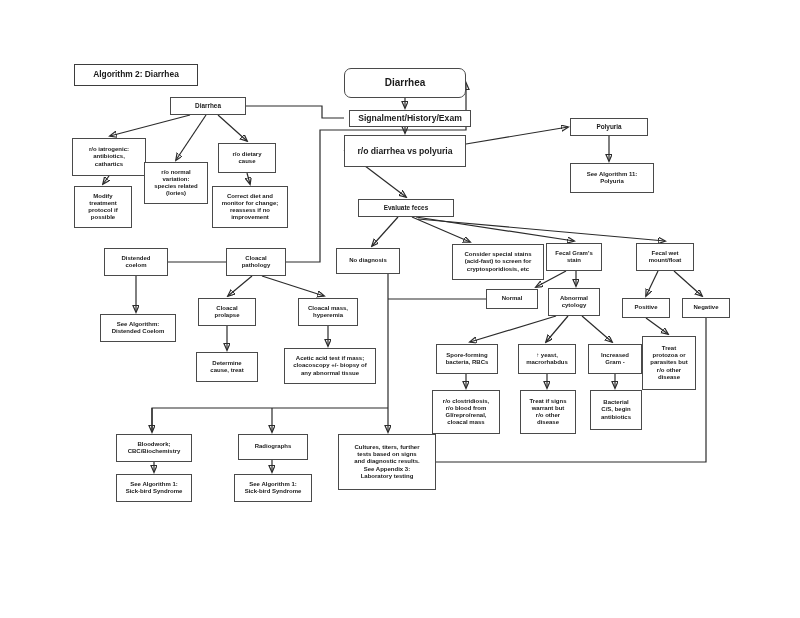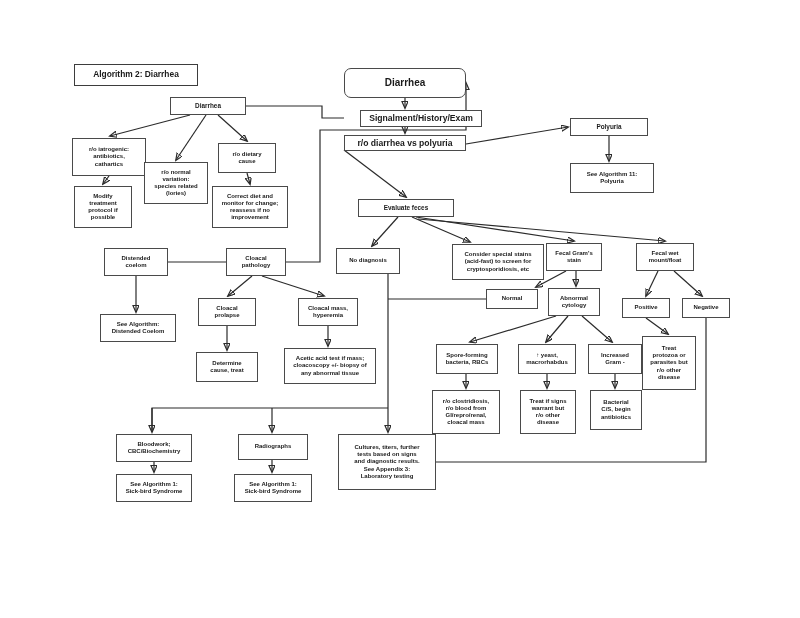--- a/index.html
+++ b/index.html
@@ -67,22 +67,22 @@
         <polyline points="152,432 152,408 388,408" stroke="#2b2b2b" stroke-width="1.2" fill="none"></polyline>
         <polyline points="152,408 152,432" stroke="#2b2b2b" stroke-width="1.2" fill="none" marker-end="url(#arw)"></polyline>
         <polyline points="272,408 272,432" stroke="#2b2b2b" stroke-width="1.2" fill="none" marker-end="url(#arw)"></polyline>
         <polyline points="154,462 154,472" stroke="#2b2b2b" stroke-width="1.2" fill="none" marker-end="url(#arw)"></polyline>
         <polyline points="272,460 272,472" stroke="#2b2b2b" stroke-width="1.2" fill="none" marker-end="url(#arw)"></polyline>
       </g>
   </svg>
   <div id="node-layer">
       <div class="node title" style="left: 74px; top: 64px; width: 124px; height: 22px;">Algorithm 2: Diarrhea</div>
       <div class="node rounded rounded" style="left: 344px; top: 68px; width: 122px; height: 30px;">Diarrhea</div>
-      <div class="node big" style="left: 360px; top: 110px; width: 122px; height: 17px;">Signalment/History/Exam</div>
-      <div class="node big" style="left: 344px; top: 135px; width: 122px; height: 16px;">r/o diarrhea vs polyuria</div>
+      <div class="node big" style="left: 349px; top: 110px; width: 122px; height: 17px;">Signalment/History/Exam</div>
+      <div class="node big" style="left: 344px; top: 135px; width: 122px; height: 32px;">r/o diarrhea vs polyuria</div>
       <div class="node sm" style="left: 170px; top: 97px; width: 76px; height: 18px;">Diarrhea</div>
       <div class="node sm" style="left: 570px; top: 118px; width: 78px; height: 18px;">Polyuria</div>
       <div class="node xs" style="left: 570px; top: 163px; width: 84px; height: 30px;">See Algorithm 11:
 Polyuria</div>
       <div class="node xs" style="left: 72px; top: 138px; width: 74px; height: 38px;">r/o iatrogenic:
 antibiotics,
 cathartics</div>
       <div class="node xs" style="left: 74px; top: 186px; width: 58px; height: 42px;">Modify
 treatment
 protocol if

